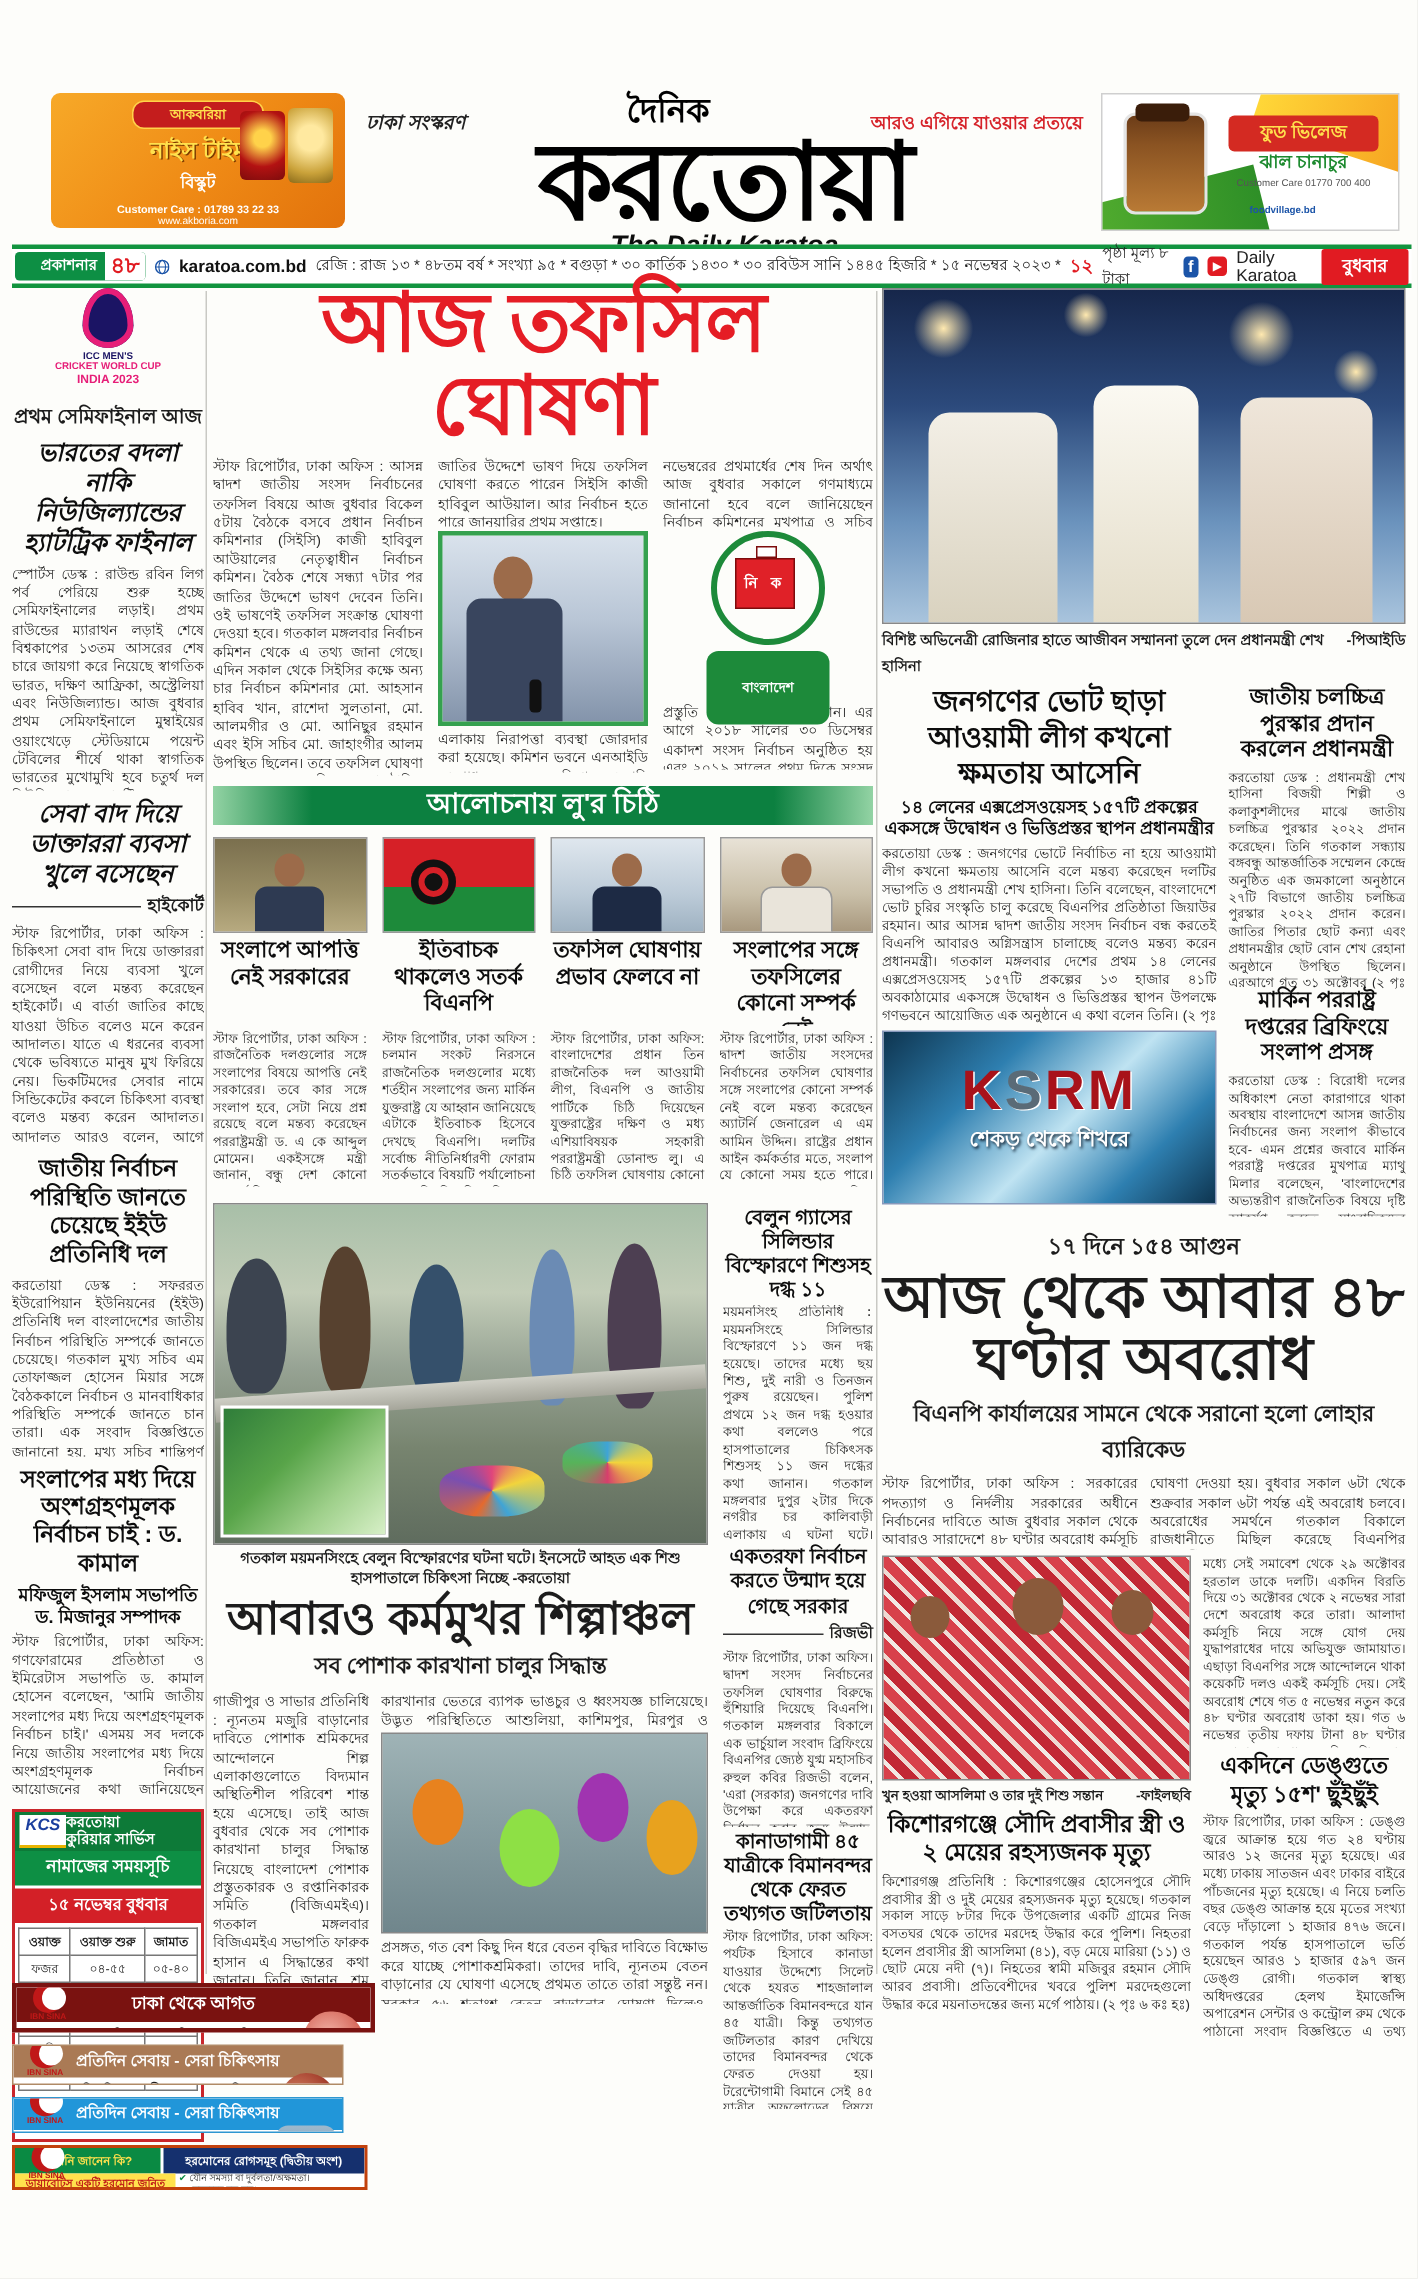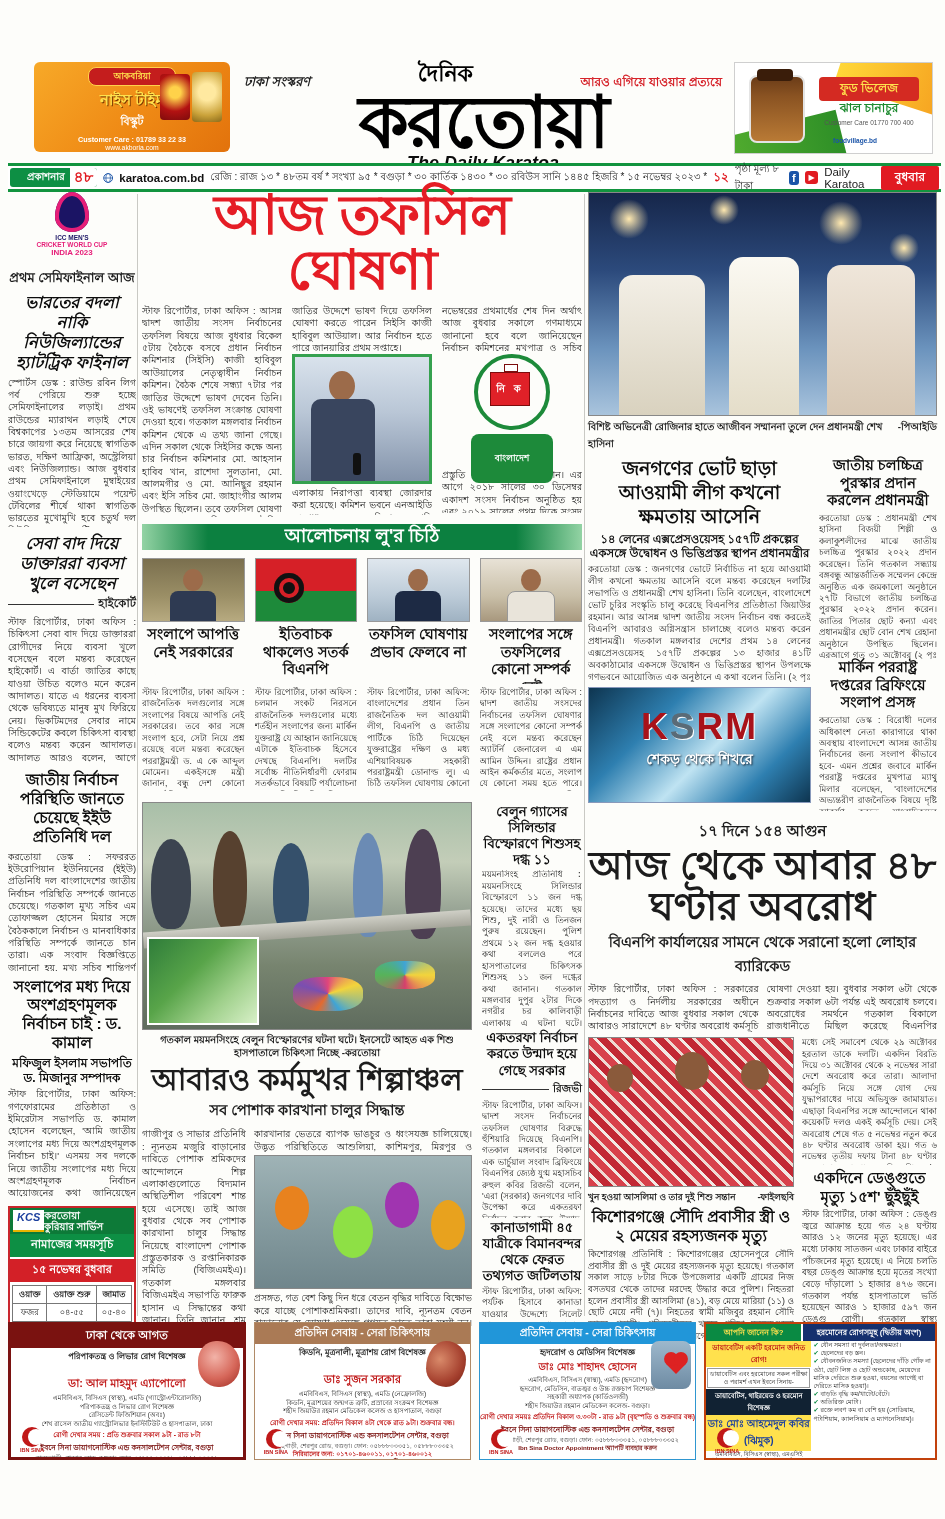--- a/index.html
+++ b/index.html
@@ -156,21 +156,21 @@
   .rb-right{flex:1;}
   .mother-photo{height:148px;border:1px solid #888;position:relative;overflow:hidden;
     background:repeating-linear-gradient(45deg,#d8414b 0 7px,#f2e9e4 7px 10px,#c22834 10px 17px,#efd9d2 17px 20px);}
   .m-head{position:absolute;border-radius:50%;background:#8a5a3b;}
   .kg-h{font-size:15.5px;margin-top:3px;}
   .kg-b{font-size:8.8px;margin-top:3px;height:126px;}
   .rbr-b{font-size:8.6px;height:128px;}
   .dengue-h{font-size:15px;margin-top:4px;}
   .dengue-b{font-size:8.8px;margin-top:3px;height:150px;}
   
-  .ads-row{left:8px;top:1322px;width:929px;height:138px;display:flex;gap:8px;}
+  .ads-row{left:8px;top:1322px;width:929px;height:138px;display:flex;gap:8px;flex-direction:column;}
   .adbox{background:#fff;overflow:hidden;position:relative;font-size:7px;}
   .ad1{width:236px;border:3px solid #7a1210;}
   .ad1-head{background:#7a1210;color:#fff;font-weight:bold;font-size:11.5px;text-align:center;padding:2px 0;}
   .ad-spec{font-size:8.2px;font-weight:bold;text-align:center;margin-top:2px;}
   .ad-name-red{color:#c01818;font-weight:900;font-size:11px;text-align:center;margin-top:12px;}
   .ad-name-blue{color:#1b3f9e;font-weight:900;font-size:10px;text-align:center;}
   .ad-small{font-size:6.6px;text-align:center;line-height:1.3;color:#222;}
   .ad-time{font-size:6.8px;font-weight:bold;color:#c01818;text-align:center;margin-top:1px;}
   .ad-center{font-size:7.4px;font-weight:900;color:#7a1210;text-align:center;margin-top:1px;}
   .ad-contact{font-size:6.2px;text-align:center;color:#333;line-height:1.3;}

